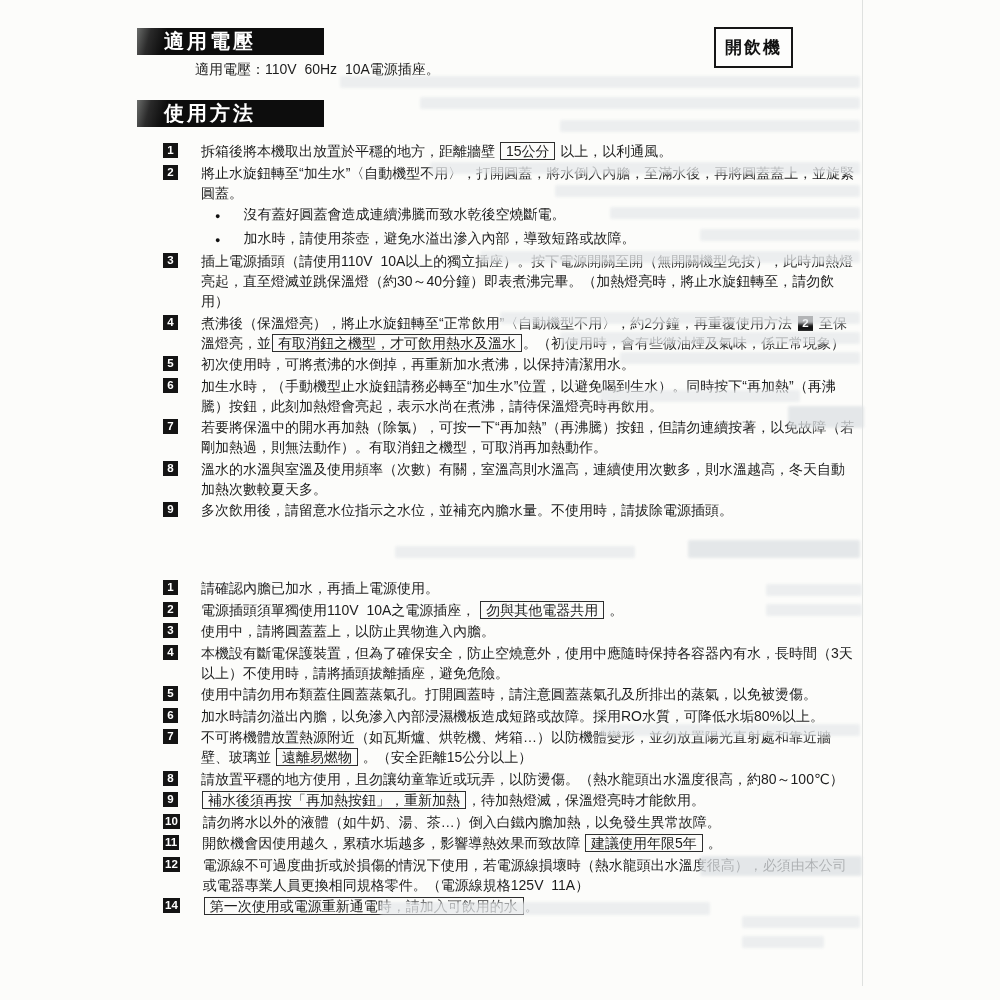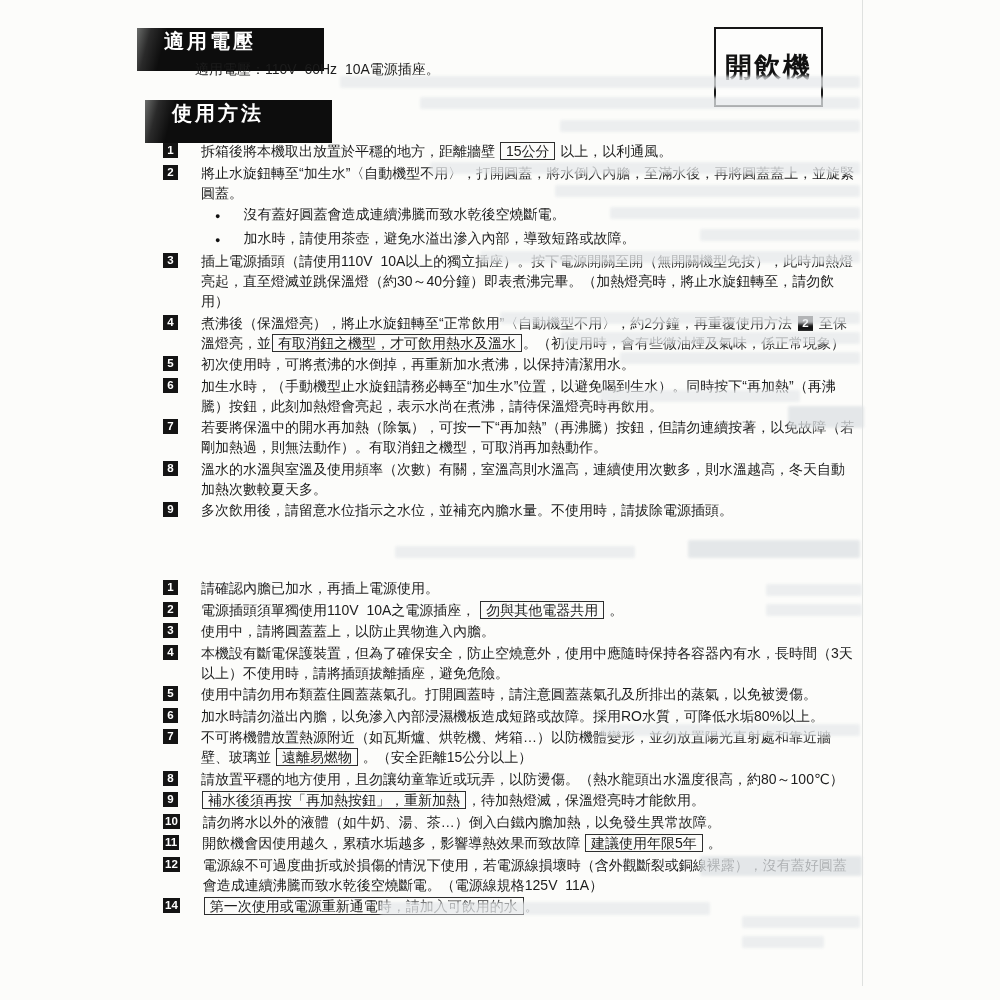--- a/index.html
+++ b/index.html
@@ -5,30 +5,30 @@
   html,body{margin:0;padding:0;}
   body{
     width:1000px;height:1000px;position:relative;overflow:hidden;
     background:#fbfbf9;
     font-family:"Liberation Sans","DejaVu Sans",sans-serif;
     color:#1c1c1c;
   }
   .page{position:absolute;left:0;top:0;width:1000px;height:1000px;background:#fcfcfa;}
   .page-edge{position:absolute;left:862px;top:0;width:1px;height:986px;background:#dfe1df;}
   .section-bar{
-    position:absolute;left:137px;width:160px;height:43px;
+    position:absolute;left:137px;width:160px;height:27px;
     background:linear-gradient(105deg,#6b6d6b 0px,#2a2a2a 14px,#0d0d0d 30px);
     color:#ffffff;font-size:20px;font-weight:bold;letter-spacing:3px;
     line-height:27px;padding-left:27px;
   }
   .product-badge{
     position:absolute;left:714px;top:27px;
     border:2.5px solid #161616;background:#fdfdfc;
-    font-size:27px;font-weight:bold;letter-spacing:2px;
-    padding:20px 9px;color:#111;
+    font-size:17px;font-weight:bold;letter-spacing:2px;
+    padding:7px 9px;color:#111;
   }
   .intro-line{
     position:absolute;left:195px;top:61px;font-size:14px;white-space:pre-wrap;text-align:center;
   }
   .list{position:absolute;width:694px;font-size:14px;line-height:20px;}
   .item{display:flex;align-items:flex-start;margin-bottom:1.5px;}
   .item.bullet-item{margin-left:52px;}
   .marker{flex:0 0 auto;margin-right:7px;}
   .num-badge{
     display:inline-block;min-width:15px;height:15px;line-height:15.5px;
@@ -51,21 +51,21 @@
   <div class="section-bar" style="top:28px;">
     <span>適用電壓</span>
   </div>
 
   <div class="product-badge">
     <span>開飲機</span>
   </div>
 
   <div class="intro-line">適用電壓：110V  60Hz  10A電源插座。</div>
 
-  <div class="section-bar" style="top:100px;margin-left:8px;">
+  <div class="section-bar" style="top:100px;">
     <span>使用方法</span>
   </div>
 
   <div class="list" id="usage-list" style="left:163px;top:141px;">
       <div class="item">
         <span class="marker">
           <span class="num-badge">1</span>
         </span>
         <span class="item-text"><span>拆箱後將本機取出放置於平穩的地方，距離牆壁 </span><span class="inline-box">15公分</span><span> 以上，以利通風。</span></span>
       </div>
@@ -192,21 +192,21 @@
       <div class="item">
         <span class="marker">
           <span class="num-badge">11</span>
         </span>
         <span class="item-text"><span>開飲機會因使用越久，累積水垢越多，影響導熱效果而致故障 </span><span class="inline-box">建議使用年限5年</span><span> 。</span></span>
       </div>
       <div class="item">
         <span class="marker">
           <span class="num-badge">12</span>
         </span>
-        <span class="item-text"><span>電源線不可過度曲折或於損傷的情況下使用，若電源線損壞時（含外觀斷裂或銅線裸露），沒有蓋好圓蓋會造成連續沸騰而致水乾後空燒斷電。（電源線規格125V  11A）</span></span>
+        <span class="item-text"><span>電源線不可過度曲折或於損傷的情況下使用，若電源線損壞時（熱水龍頭出水溫度很高），必須由本公司或電器專業人員更換相同規格零件。（電源線規格125V  11A）</span></span>
       </div>
       <div class="item">
         <span class="marker">
           <span class="num-badge">14</span>
         </span>
         <span class="item-text"><span class="inline-box">第一次使用或電源重新通電時，請加入可飲用的水</span><span>。</span></span>
       </div>
     </div>
 
   <div class="page-edge"></div>

